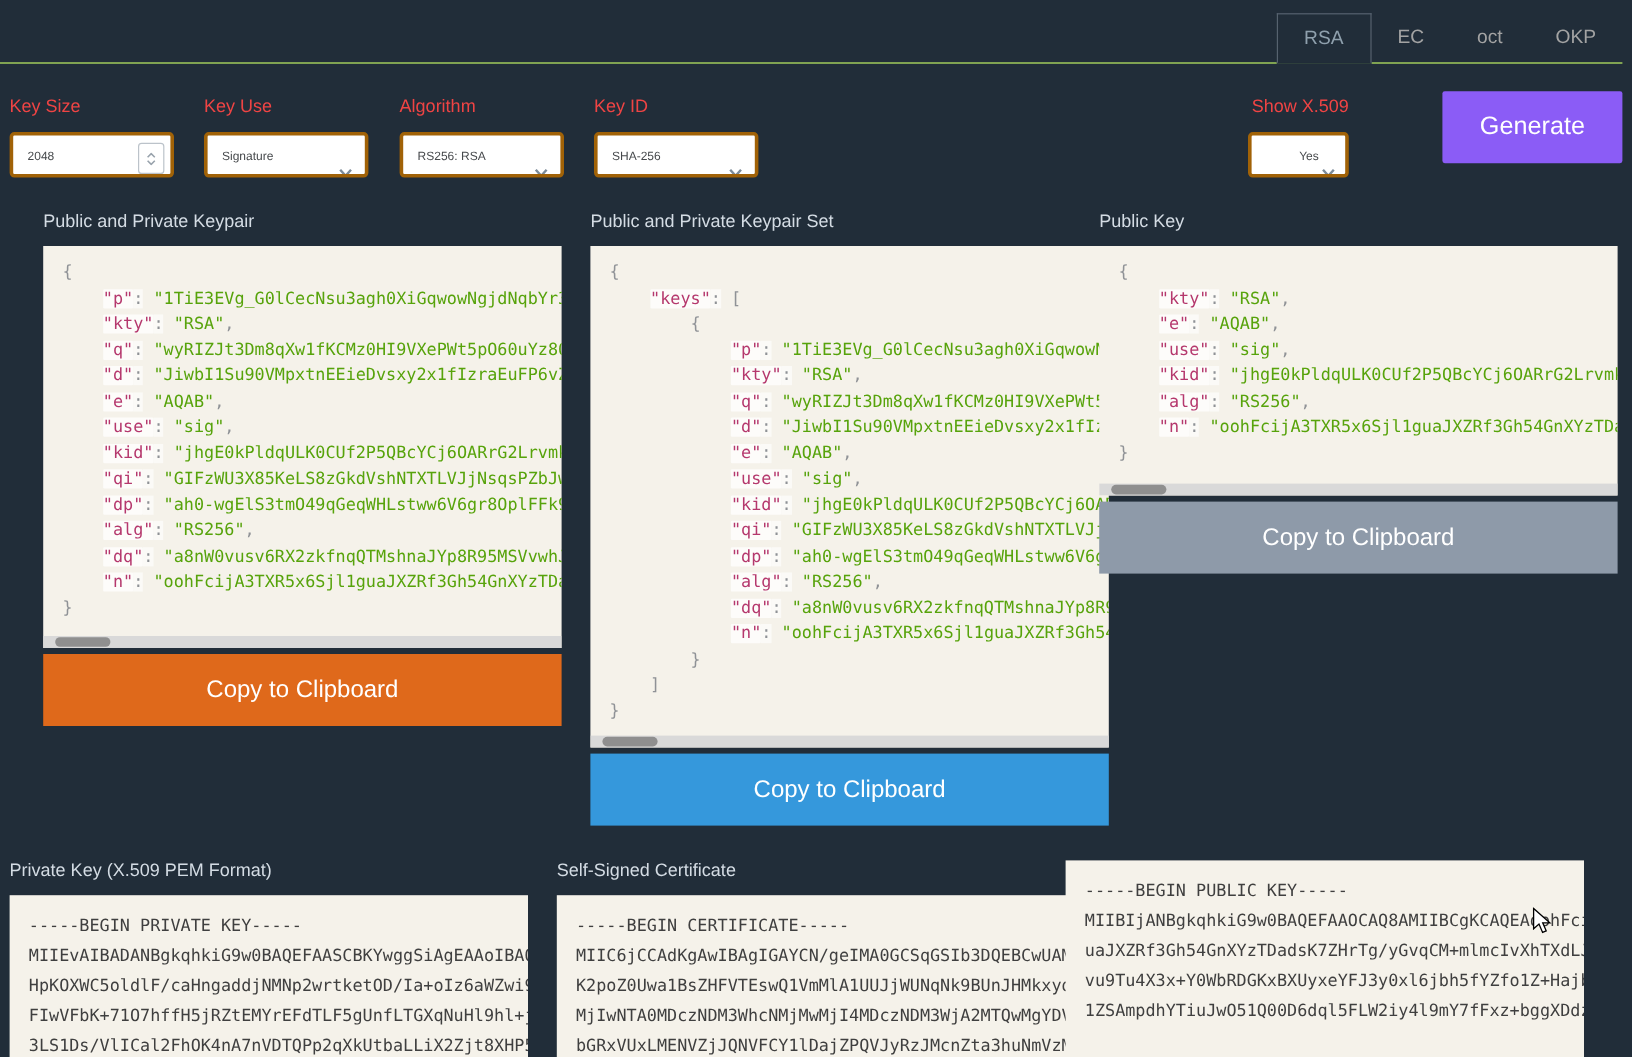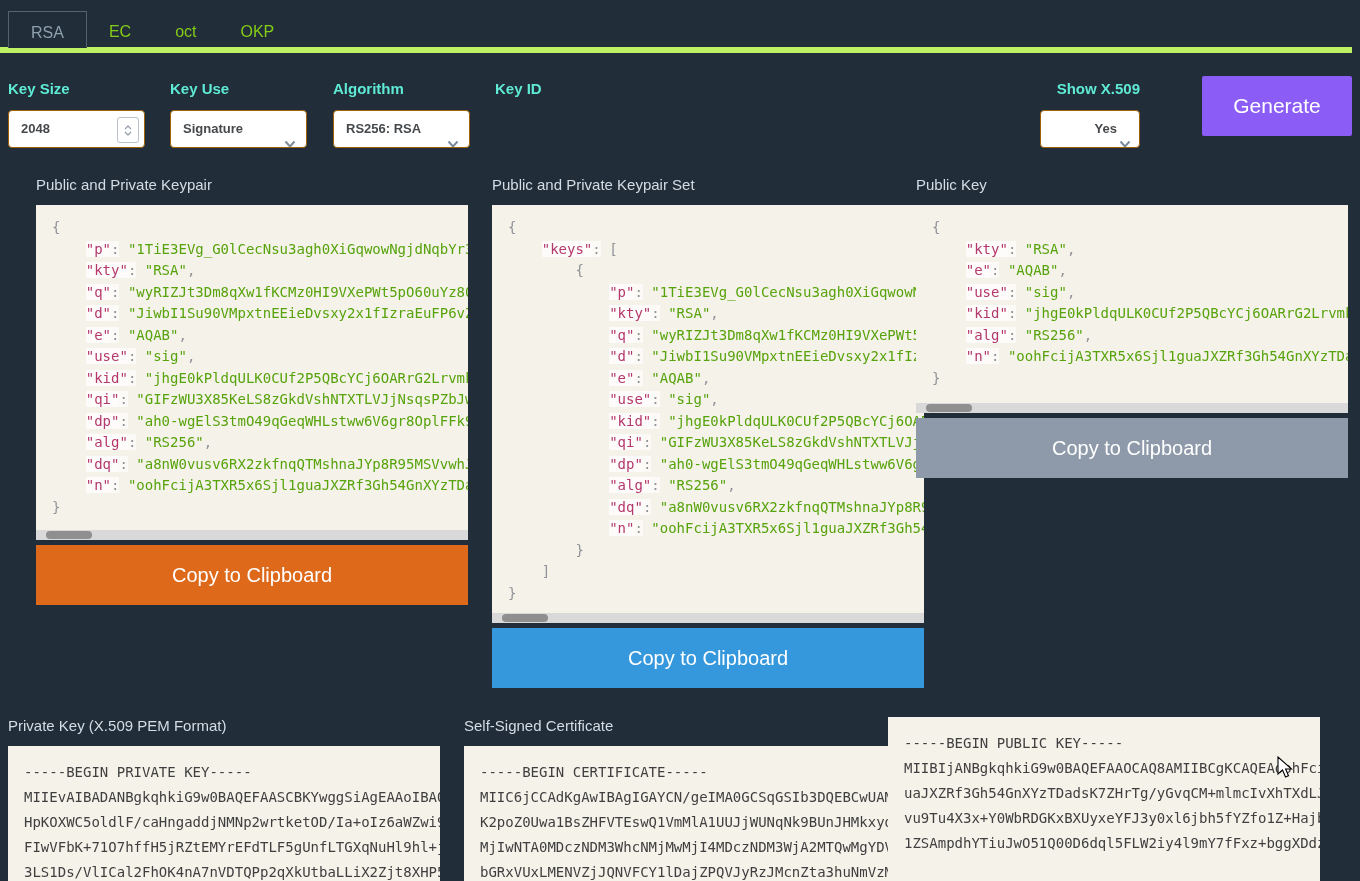--- a/index.html
+++ b/index.html
@@ -1,38 +1,38 @@
 <!DOCTYPE html>
 <html><head>
 <meta charset="utf-8">
 <style>
   html,body{margin:0;padding:0;background:#212d39;}
   #app{position:relative;width:1360px;height:881px;background:#212d39;overflow:hidden;
        font-family:"Liberation Sans", sans-serif;}
 
   
   .tabbar{position:absolute;left:0;top:11px;width:1352px;height:42px;
-          border-bottom:6px solid #bef264;display:flex;padding-left:8px;box-sizing:border-box;}
-  .tab{padding:0 22px;line-height:41px;font-size:16px;color:#84cc16;cursor:pointer;}
+          border-bottom:1px solid #bef264;display:flex;padding-left:8px;box-sizing:border-box;justify-content:flex-end;}
+  .tab{padding:0 22px;line-height:41px;font-size:16px;color:#a3a3a3;cursor:pointer;}
   .tab.active{border:1px solid #56626f;border-bottom:1px solid #212d39;margin-bottom:-1px;
               color:#8fa0ad;background:#212d39;}
 
   
   .fgroup{position:absolute;top:80px;}
-  .flabel{font-size:15px;font-weight:bold;color:#5eead4;margin-bottom:13px;}
-  .control{position:relative;width:137px;height:38px;background:#fff;border:1px solid #a16207;
-           border-radius:4px;box-sizing:border-box;font-size:13px;color:#46494c;
-           line-height:36px;padding:0 26px 0 12px;overflow:hidden;white-space:nowrap;cursor:pointer;font-weight:bold;}
+  .flabel{font-size:15px;font-weight:normal;color:#ef4444;margin-bottom:13px;}
+  .control{position:relative;width:137px;height:38px;background:#fff;border:3px solid #a16207;
+           border-radius:4px;box-sizing:border-box;font-size:10px;color:#46494c;
+           line-height:36px;padding:0 26px 0 12px;overflow:hidden;white-space:nowrap;cursor:pointer;}
   .chev{position:absolute;right:10px;top:15px;}
   .spinner{position:absolute;right:5px;top:6px;width:20px;height:24px;border:1px solid #bcc3ca;
            border-radius:3px;display:flex;flex-direction:column;align-items:center;
            justify-content:center;gap:1px;background:#fff;}
   #g-keysize{left:8px;}   #g-keyuse{left:170px;}  #g-alg{left:333px;}
   #g-keyid{left:495px;}   #g-x509{left:1040px;text-align:right;}
-  #g-x509 .control{width:100px;padding-right:22px;padding-left:32px;}
+  #g-x509 .control{width:84px;padding-right:22px;padding-left:32px;}
   #g-x509 .chev{right:8px;}
   .gen-btn{position:absolute;left:1202px;top:76px;width:150px;height:60px;background:#8b5cf6;
            color:#fff;font-size:21px;display:flex;align-items:center;justify-content:center;
            border-radius:2px;cursor:pointer;}
 
   
   .col{position:absolute;width:432px;}
   .c1{left:8px;} .c2{left:464px;} .c3{left:888px;}
   .row1{top:176px;padding-left:28px;} .row2{top:717px;}
   .ptitle{font-size:15px;color:#d4dce4;height:20px;margin-bottom:9px;white-space:nowrap;}
@@ -102,20 +102,28 @@
       <span class="chev">
         <svg width="12" height="8" viewBox="0 0 12 8">
             <path d="M1.5 1.5 L6 6.5 L10.5 1.5" stroke="#7c8b99" stroke-width="2" fill="none"></path>
           </svg>
       </span>
     </div>
   </div>
 
   <div class="fgroup" id="g-keyid">
     <div class="flabel">Key ID</div>
+    <div class="control">
+      <span>SHA-256</span>
+      <span class="chev">
+        <svg width="12" height="8" viewBox="0 0 12 8">
+            <path d="M1.5 1.5 L6 6.5 L10.5 1.5" stroke="#7c8b99" stroke-width="2" fill="none"></path>
+          </svg>
+      </span>
+    </div>
   </div>
 
   <div class="fgroup" id="g-x509">
     <div class="flabel">Show X.509</div>
     <div class="control">
       <span>Yes</span>
       <span class="chev">
         <svg width="12" height="8" viewBox="0 0 12 8">
             <path d="M1.5 1.5 L6 6.5 L10.5 1.5" stroke="#7c8b99" stroke-width="2" fill="none"></path>
           </svg>

